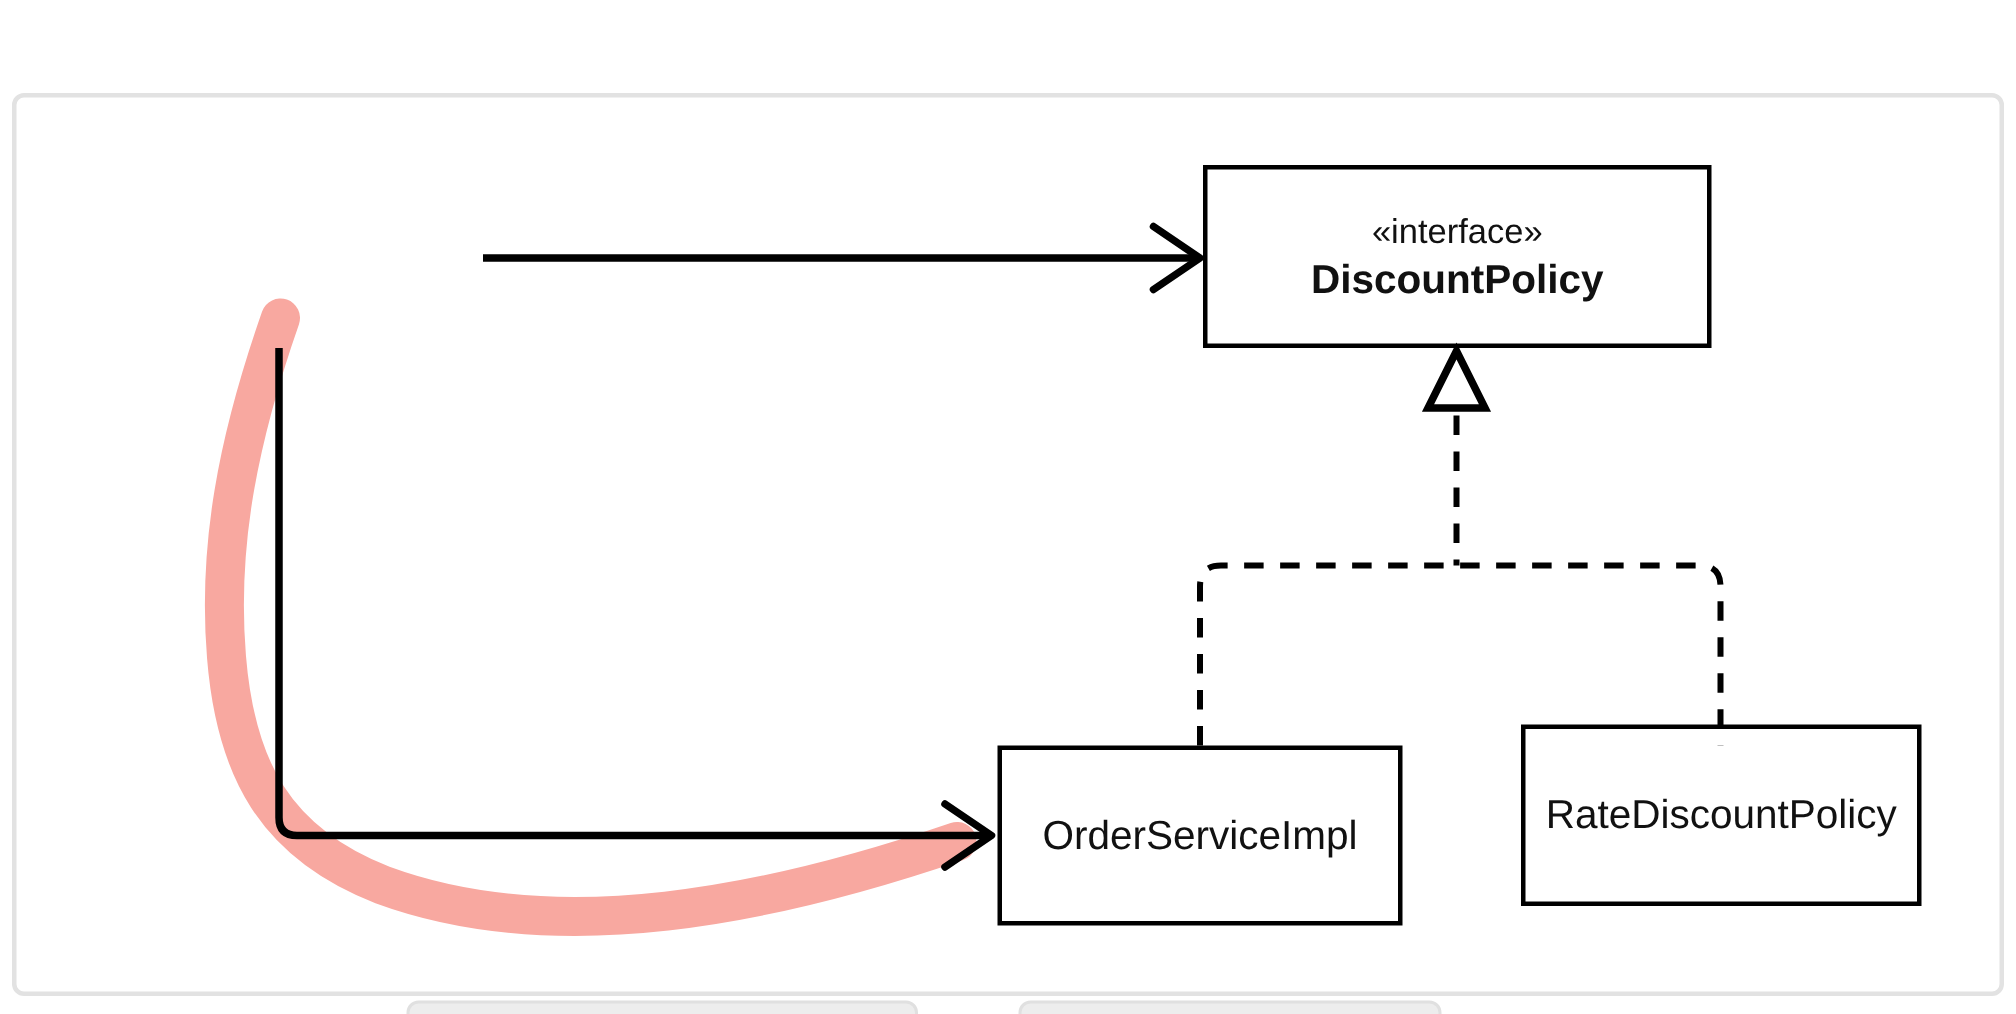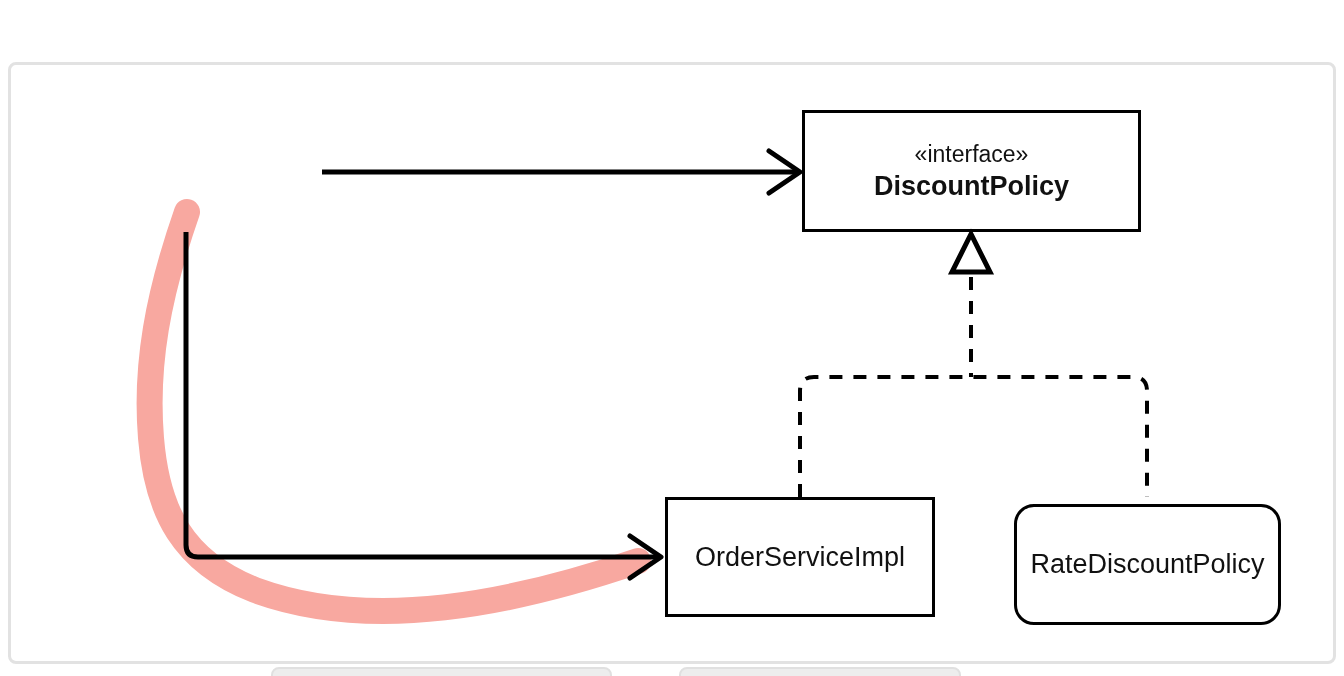--- a/index.html
+++ b/index.html
@@ -51,21 +51,21 @@
     text-align: center;
     color: #111111;
     box-sizing: border-box;
   }
   .uml-box .name       { font-size: 27px; font-weight: normal; }
   .uml-box .name-bold  { font-size: 27px; font-weight: bold; }
   .uml-box .stereotype { font-size: 23px; font-weight: normal; margin-bottom: 3px; }
   .box-order    { left: 55px;   top: 110px; width: 267px; height: 122px; }
   .box-discount { left: 802px;  top: 110px; width: 339px; height: 122px; }
   .box-fix      { left: 665px;  top: 497px; width: 270px; height: 120px; }
-  .box-rate     { left: 1014px; top: 504px; width: 267px; height: 121px; border-radius: 20px; }
+  .box-rate     { left: 1014px; top: 483px; width: 267px; height: 121px; }
   .edges-overlay {
     position: absolute;
     left: 0;
     top: 0;
     width: 1344px;
     height: 676px;
     pointer-events: none;
   }
   .bottom-tab {
     position: absolute;

